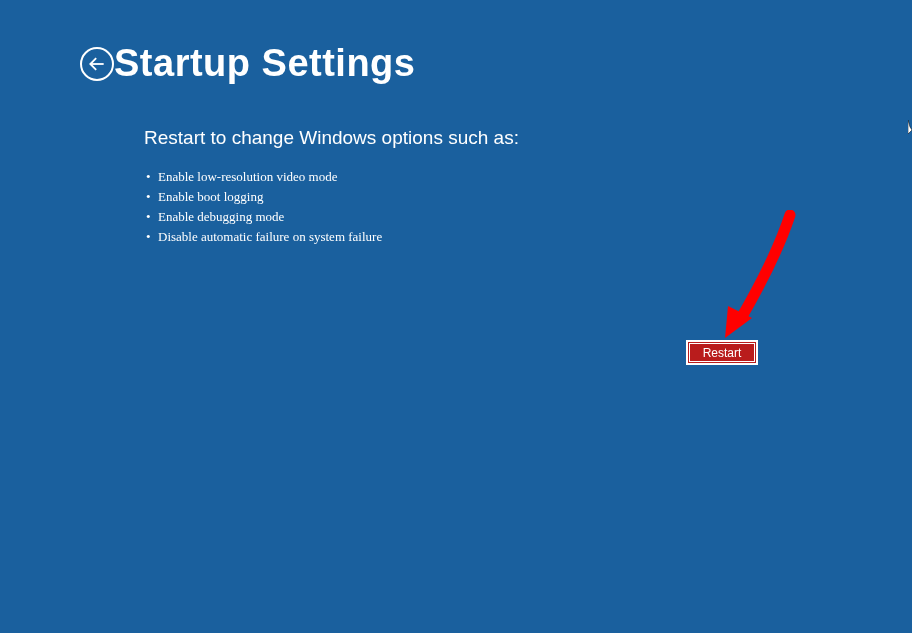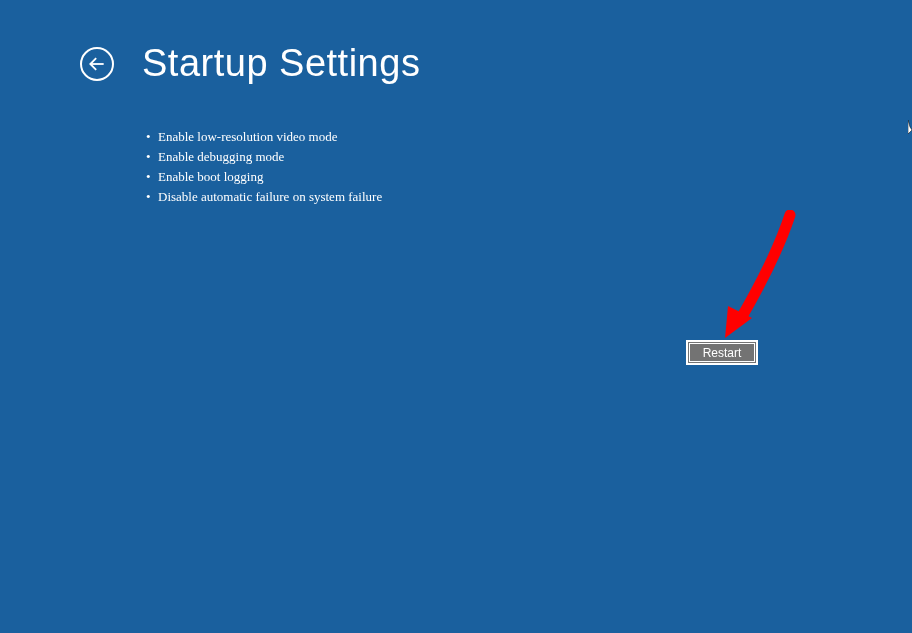--- a/index.html
+++ b/index.html
@@ -32,22 +32,21 @@
       justify-content: center;
       cursor: pointer;
       flex-shrink: 0;
     }
     .back-circle svg {
       width: 20px;
       height: 20px;
     }
     .title {
       font-size: 38px;
-      font-weight: 400;
-      margin-left: 28px;
+      font-weight: 700;
       letter-spacing: 0.5px;
     }
     .content {
       padding-left: 144px;
       padding-top: 42px;
     }
     .subtitle {
       font-size: 19px;
       font-weight: 300;
       margin-bottom: 18px;
@@ -69,21 +68,21 @@
       position: absolute;
       left: -12px;
       top: 0;
     }
     .restart-btn {
       position: absolute;
       left: 686px;
       top: 340px;
       width: 72px;
       height: 25px;
-      background: #737373;
+      background: #b91c1c;
       border: 2px solid #ffffff;
       outline: 1px solid #ffffff;
       outline-offset: -4px;
       color: #ffffff;
       font-size: 12px;
       font-family: "Segoe UI", sans-serif;
       cursor: pointer;
       display: flex;
       align-items: center;
       justify-content: center;
@@ -109,24 +108,25 @@
   <div class="back-circle">
     <svg viewBox="0 0 24 24" fill="none" stroke="#ffffff" stroke-width="2.2">
       <line x1="20" y1="12" x2="5" y2="12"></line>
       <polyline points="11,5 4,12 11,19"></polyline>
     </svg>
   </div>
   <h1 class="title">Startup Settings</h1>
 </div>
 
 <div class="content">
+  <div class="subtitle">Restart to change Windows options such as:</div>
   <ul class="options">
     <li>Enable low-resolution video mode</li>
+    <li>Enable boot logging</li>
     <li>Enable debugging mode</li>
-    <li>Enable boot logging</li>
     <li>Disable automatic failure on system failure</li>
   </ul>
 </div>
 
 <button class="restart-btn">
   <span>Restart</span>
 </button>
 
 <svg class="arrow-annotation" width="80" height="130" viewBox="0 0 80 130">
   <path d="M 70 5 Q 55 50 20 110" stroke="#ff0000" stroke-width="11" fill="none" stroke-linecap="round"></path>

